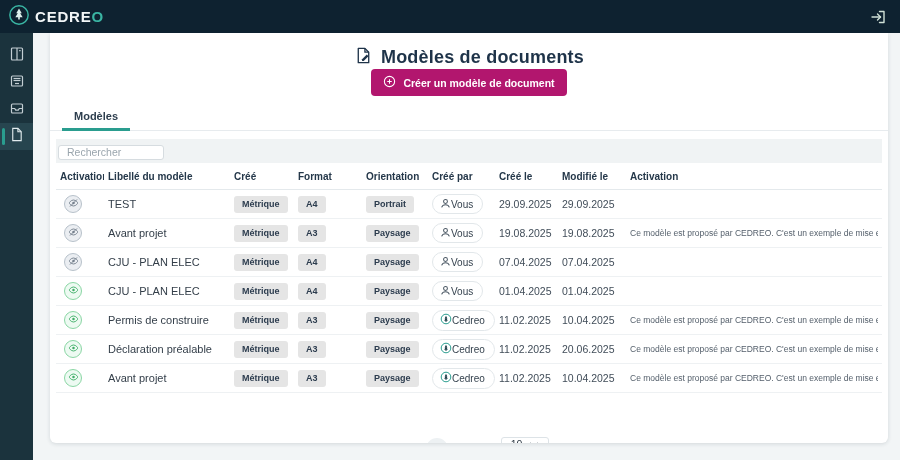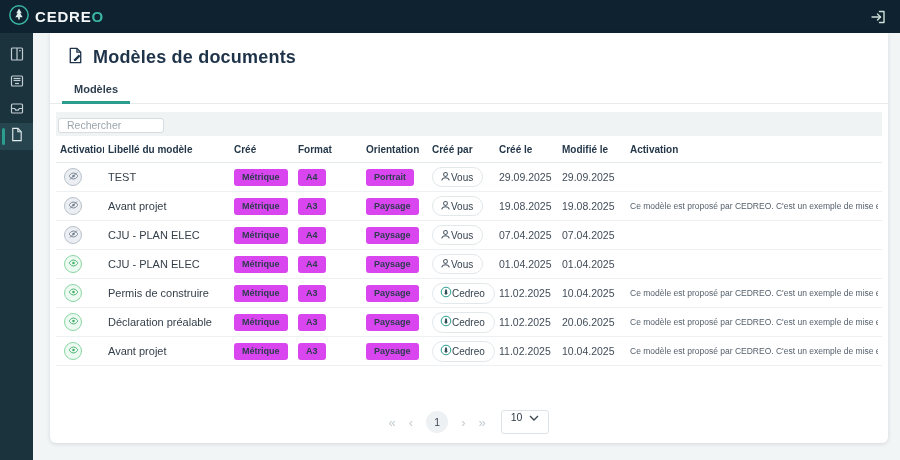--- a/index.html
+++ b/index.html
@@ -22,21 +22,21 @@
                color:#c3ced3; position:relative; cursor:pointer; }
   .side-item.active { background:#27454f; color:#e2ecee; }
   .side-item.active::before { content:""; position:absolute; left:2px; top:5px; bottom:5px; width:2.5px;
                background:#2a9d8f; border-radius:2px; }
 
   
   .content { position:absolute; left:33px; top:33px; right:0; bottom:0; background:#f2f5f6; }
   .card { position:absolute; left:17px; right:12px; top:0; bottom:17px; background:#fff;
           border-radius:0 0 6px 6px; box-shadow:0 1px 4px rgba(20,40,60,.14); overflow:hidden; }
 
-  .card-head { display:flex; justify-content:flex-start; align-items:center; padding:13px 16px 0 16px; }
+  .card-head { display:flex; justify-content:flex-start; align-items:center; padding:13px 16px 0 16px;flex-direction:column; }
   .title-wrap { display:flex; align-items:center; gap:8px; }
   .page-title { font-size:18px; font-weight:700; color:#1e3349; letter-spacing:.2px; }
   .create-btn { display:flex; align-items:center; gap:7px; background:#b2166e; color:#fff; border:none;
                 border-radius:4px; padding:6px 12px; font-size:10.5px; font-weight:600; cursor:pointer;
                 font-family:inherit; }
 
   .tabs { display:flex; margin-top:9px; padding-left:12px; border-bottom:1px solid #e7ebee; }
   .tab { position:relative; padding:5px 12px 8px 12px; font-size:11px; font-weight:700; color:#2d3e4e; cursor:pointer; }
   .tab.active::after { content:""; position:absolute; left:0; right:0; bottom:-1px; height:3px; background:#2a9d8f; }
 
@@ -51,21 +51,21 @@
   td { height:29px; padding:0 4px; border-bottom:1px solid #eef1f3; font-size:11px; color:#333e49;
        white-space:nowrap; overflow:hidden; vertical-align:middle; }
   td.col-act { padding-left:8px; }
   .model-label { font-size:11px; color:#333e49; }
 
   .act-toggle { width:18px; height:18px; border-radius:50%; border:1.5px solid; display:inline-flex;
                 align-items:center; justify-content:center; cursor:pointer; }
   .act-toggle.on  { border-color:#8ad6a4; background:#edfaf2; color:#3fae67; }
   .act-toggle.off { border-color:#b7c1ca; background:#ebeef2; color:#76828e; }
 
-  .badge { display:inline-block; background:#d946ef; color:#2c3c4e; font-size:9px; font-weight:700;
+  .badge { display:inline-block; background:#e5e5e5; color:#2c3c4e; font-size:9px; font-weight:700;
            padding:3.5px 8px; border-radius:3px; }
 
   .pill { display:inline-flex; align-items:center; border:1px solid #e2e7ea; border-radius:11px;
           background:#fff; padding:2.5px 9px 2.5px 7px; font-size:10px; color:#36434f; }
   .pill .cedreo-ico { display:none; }
   .pill.cedreo .cedreo-ico { display:inline; }
 
   td.col-date { font-size:10.5px; color:#414d59; }
   .desc { font-size:8.5px; color:#55606c; display:block; white-space:nowrap; overflow:hidden; }
 
@@ -146,20 +146,29 @@
         <div class="title-wrap">
           <span>
             <svg width="19" height="19" viewBox="0 0 20 20" fill="none" stroke="#1e3349" stroke-width="1.4" stroke-linejoin="round">
               <path d="M4.5 2.5h7l4 4v11h-11z"></path>
               <path d="M11.5 2.5V6.5h4"></path>
               <path d="M8.5 14l5-5 1.7 1.7-5 5h-1.7z" fill="#1e3349" stroke="none"></path>
             </svg>
           </span>
           <h1 class="page-title">Modèles de documents</h1>
         </div>
+        <button class="create-btn">
+          <span>
+            <svg width="13" height="13" viewBox="0 0 16 16" fill="none" stroke="#ffffff" stroke-width="1.3">
+              <circle cx="8" cy="8" r="6.3"></circle>
+              <path d="M8 5.2v5.6M5.2 8h5.6"></path>
+            </svg>
+          </span>
+          <span>Créer un modèle de document</span>
+        </button>
       </div>
 
       <div class="tabs">
         <div class="tab active">Modèles</div>
       </div>
 
       <div class="search-band">
         <input class="search-input" type="text" placeholder="Rechercher" style="">
       </div>
 

